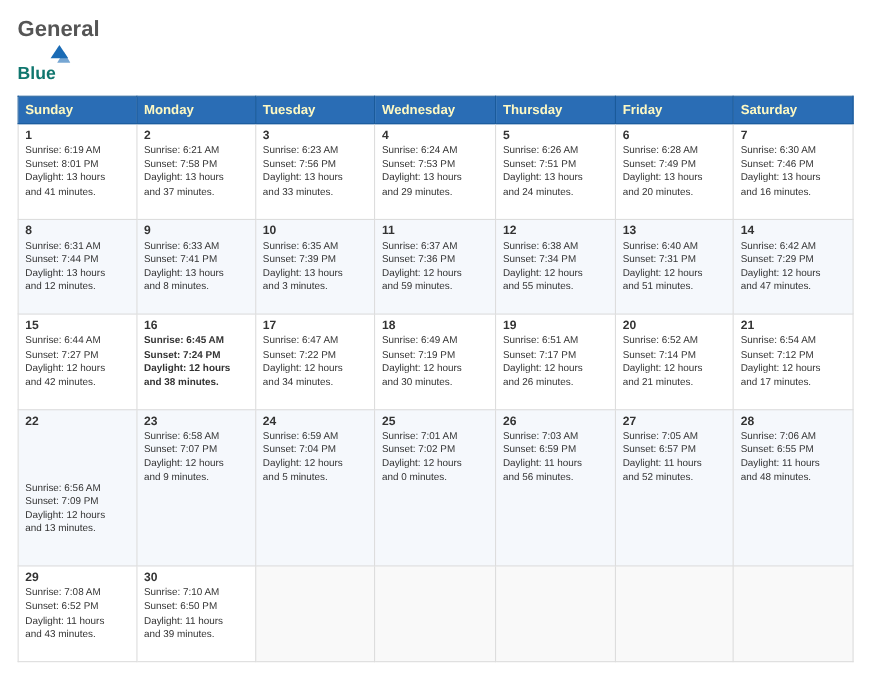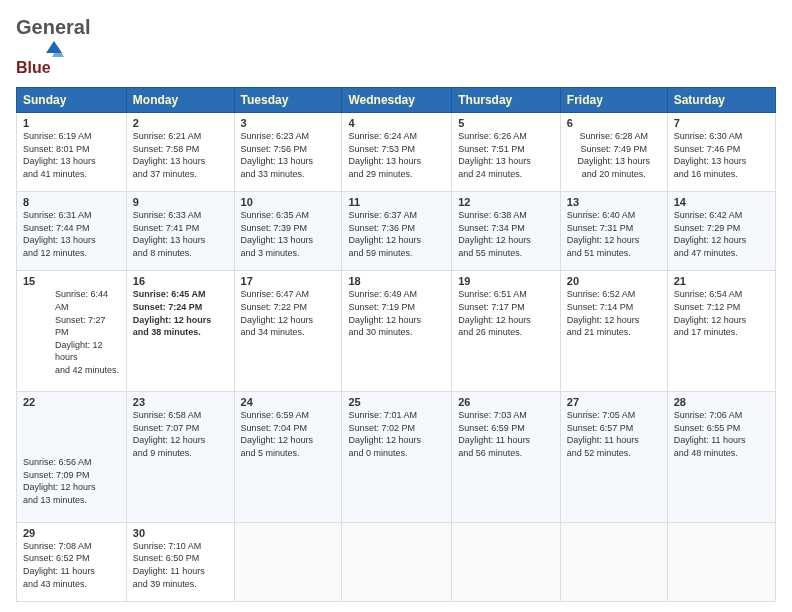--- a/index.html
+++ b/index.html
@@ -30,21 +30,21 @@
     }
     .logo-text {
       display: flex;
       align-items: center;
       font-size: 20px;
       font-weight: bold;
       color: #333;
       flex-direction: column;
     }
     .logo-general { color: #555; font-weight: bold; }
-    .logo-blue { color: #7f1d1d; font-weight: bold; }
+    .logo-blue { color: #0f766e; font-weight: bold; }
     .logo-icon {
       width: 20px;
       height: 20px;
       margin-left: 2px;
     }
     .title-block {
       text-align: right;
     }
     .month-title {
       font-size: 32px;
@@ -158,21 +158,21 @@
           </td>
           <td>
             <span class="day-num">5</span>
             <div class="day-info" style="white-space: pre-line;">Sunrise: 6:26 AM
 Sunset: 7:51 PM
 Daylight: 13 hours
 and 24 minutes.</div>
           </td>
           <td>
             <span class="day-num">6</span>
-            <div class="day-info" style="white-space: pre-line; text-align: center;">Sunrise: 6:28 AM
+            <div class="day-info" style="white-space: pre-line;">Sunrise: 6:28 AM
 Sunset: 7:49 PM
 Daylight: 13 hours
 and 20 minutes.</div>
           </td>
           <td>
             <span class="day-num">7</span>
             <div class="day-info" style="white-space: pre-line;">Sunrise: 6:30 AM
 Sunset: 7:46 PM
 Daylight: 13 hours
 and 16 minutes.</div>
@@ -225,21 +225,21 @@
             <span class="day-num">14</span>
             <div class="day-info" style="white-space: pre-line;">Sunrise: 6:42 AM
 Sunset: 7:29 PM
 Daylight: 12 hours
 and 47 minutes.</div>
           </td>
         </tr>
         <tr>
           <td>
             <span class="day-num">15</span>
-            <div class="day-info" style="white-space: pre-line; margin-left: 32px;">Sunrise: 6:44 AM
+            <div class="day-info" style="white-space: pre-line;">Sunrise: 6:44 AM
 Sunset: 7:27 PM
 Daylight: 12 hours
 and 42 minutes.</div>
           </td>
           <td>
             <span class="day-num">16</span>
             <div class="day-info" style="white-space: pre-line; font-weight: bold;">Sunrise: 6:45 AM
 Sunset: 7:24 PM
 Daylight: 12 hours
 and 38 minutes.</div>

